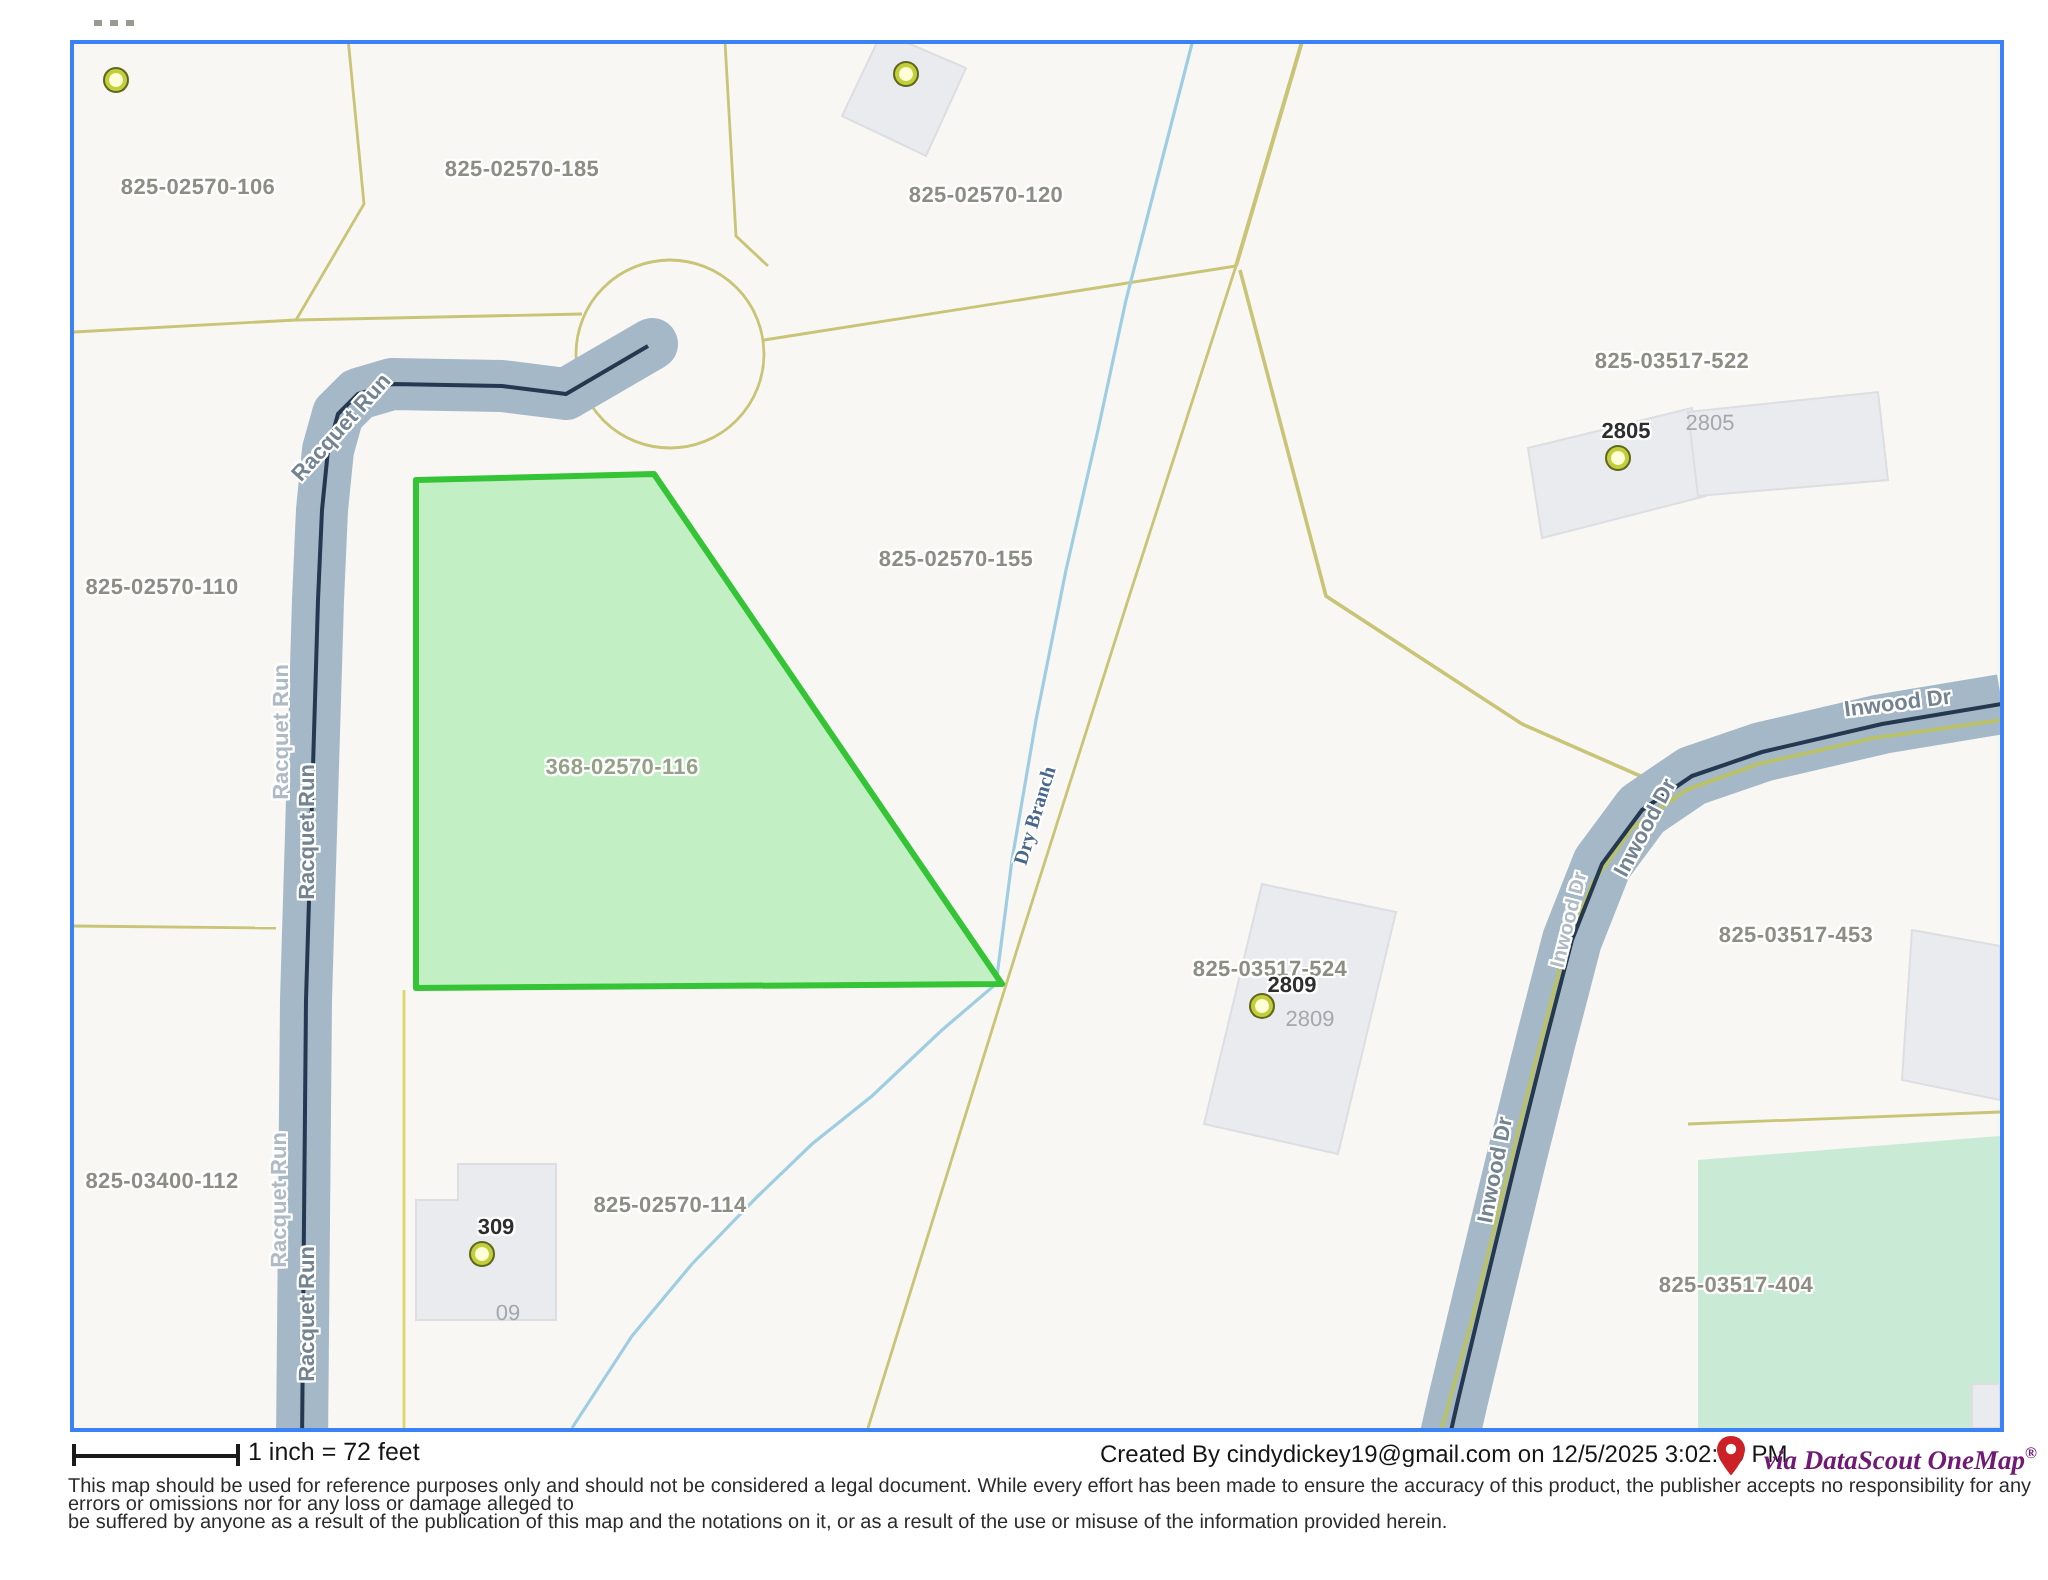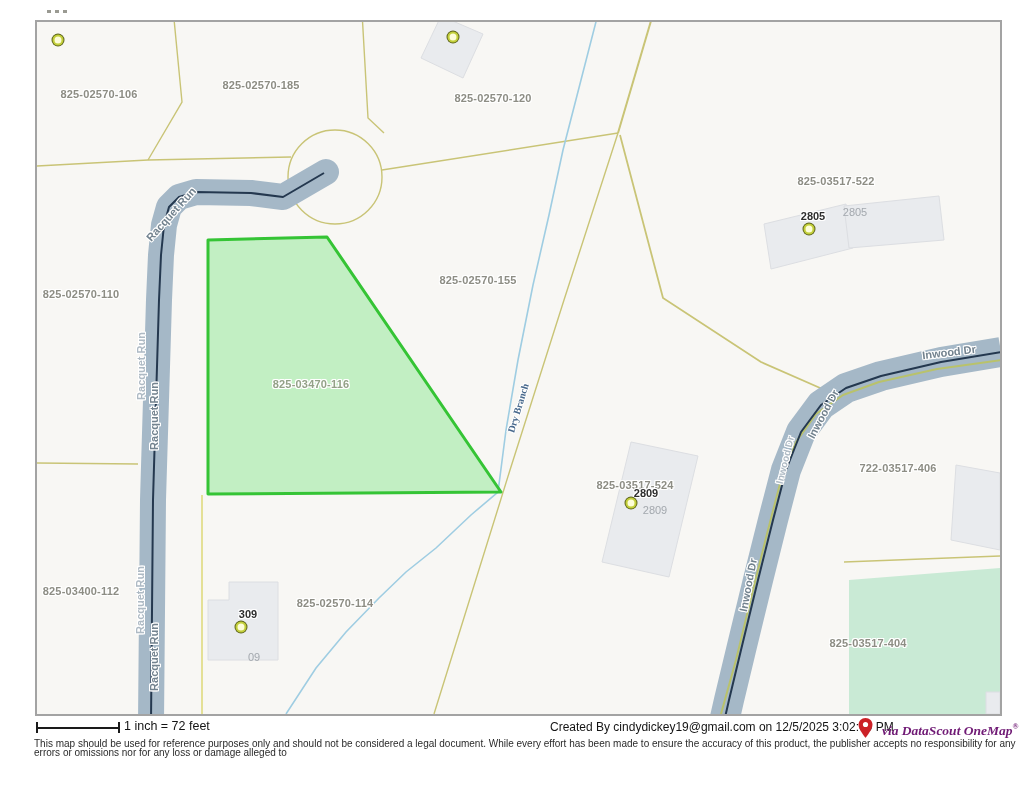--- a/index.html
+++ b/index.html
@@ -1,20 +1,20 @@
 <!DOCTYPE html>
 <html><head>
 <meta charset="utf-8">
 <style>
   html,body{margin:0;padding:0;background:#ffffff;font-family:"Liberation Sans",sans-serif;}
   .page{position:relative;width:1024px;height:790px;background:#ffffff;overflow:hidden;}
 
   
   .map{position:absolute;left:35px;top:20px;width:967px;height:696px;
-       border:2px solid #a3a3a3;background:#f8f7f4;overflow:hidden;box-sizing:border-box;text-align:right;}
+       border:2px solid #3b82f6;background:#f8f7f4;overflow:hidden;box-sizing:border-box;text-align:right;}
   .map svg{position:absolute;left:0;top:0;}
 
   
   .lbl{position:absolute;white-space:nowrap;transform:translate(-50%,-50%);}
   .parcel-lbl{font-size:11px;font-weight:bold;color:#8d8d84;letter-spacing:.2px;
       text-shadow:-1px -1px 0 #fff,1px -1px 0 #fff,-1px 1px 0 #fff,1px 1px 0 #fff,0 1px 0 #fff,0 -1px 0 #fff,1px 0 0 #fff,-1px 0 0 #fff;}
   .road-lbl{font-size:11px;font-weight:bold;color:#73838f;
       text-shadow:-1px -1px 0 #fff,1px -1px 0 #fff,-1px 1px 0 #fff,1px 1px 0 #fff,0 1px 0 #fff,0 -1px 0 #fff,1px 0 0 #fff,-1px 0 0 #fff;}
   .road-lbl.light{color:#aebac4;}
   .stream-lbl{font-family:"Liberation Serif",serif;font-size:10px;font-weight:600;color:#47688c;
@@ -95,23 +95,23 @@
 
       <polygon points="171,218 290,215 464,470 171,472" fill="#b9edba" fill-opacity="0.85" stroke="#35c435" stroke-width="3" stroke-linejoin="round"></polygon>
     </svg>
 
     <div class="lbl parcel-lbl" style="left:62px;top:72px">825-02570-106</div>
     <div class="lbl parcel-lbl" style="left:224px;top:63px">825-02570-185</div>
     <div class="lbl parcel-lbl" style="left:456px;top:76px">825-02570-120</div>
     <div class="lbl parcel-lbl" style="left:799px;top:159px">825-03517-522</div>
     <div class="lbl parcel-lbl" style="left:441px;top:258px">825-02570-155</div>
     <div class="lbl parcel-lbl" style="left:44px;top:272px">825-02570-110</div>
-    <div class="lbl parcel-lbl" style="left:274px;top:362px;color:#93a187">825-03470-116</div>
+    <div class="lbl parcel-lbl" style="left:274px;top:362px;color:#93a187">368-02570-116</div>
     <div class="lbl parcel-lbl" style="left:598px;top:463px">825-03517-524</div>
-    <div class="lbl parcel-lbl" style="left:861px;top:446px">722-03517-406</div>
+    <div class="lbl parcel-lbl" style="left:861px;top:446px">825-03517-453</div>
     <div class="lbl parcel-lbl" style="left:44px;top:569px">825-03400-112</div>
     <div class="lbl parcel-lbl" style="left:298px;top:581px">825-02570-114</div>
     <div class="lbl parcel-lbl" style="left:831px;top:621px">825-03517-404</div>
 
     <div class="lbl road-lbl" style="left:134px;top:192px;transform:translate(-50%,-50%) rotate(-48deg)">Racquet Run</div>
     <div class="lbl road-lbl light" style="left:104px;top:344px;transform:translate(-50%,-50%) rotate(-90deg)">Racquet Run</div>
     <div class="lbl road-lbl" style="left:117px;top:394px;transform:translate(-50%,-50%) rotate(-90deg)">Racquet Run</div>
     <div class="lbl road-lbl light" style="left:103px;top:578px;transform:translate(-50%,-50%) rotate(-90deg)">Racquet Run</div>
     <div class="lbl road-lbl" style="left:117px;top:635px;transform:translate(-50%,-50%) rotate(-90deg)">Racquet Run</div>
 
@@ -147,15 +147,16 @@
 
   <svg class="pin" width="15" height="20" viewBox="0 0 15 20">
     <path d="M7.5 0C3.4 0 .5 3 .5 6.8c0 4.8 7 13 7 13s7-8.2 7-13C14.5 3 11.6 0 7.5 0z" fill="#cc2127"></path>
     <circle cx="7.5" cy="6.5" r="2.6" fill="#ffffff"></circle>
   </svg>
 
   <div class="via"><span>via DataScout OneMap</span><sup>®</sup></div>
 
   <div class="disclaimer">
     <div>This map should be used for reference purposes only and should not be considered a legal document. While every effort has been made to ensure the accuracy of this product, the publisher accepts no responsibility for any errors or omissions nor for any loss or damage alleged to</div>
+    <div>be suffered by anyone as a result of the publication of this map and the notations on it, or as a result of the use or misuse of the information provided herein.</div>
   </div>
 
 </div>
 
 </body></html>

